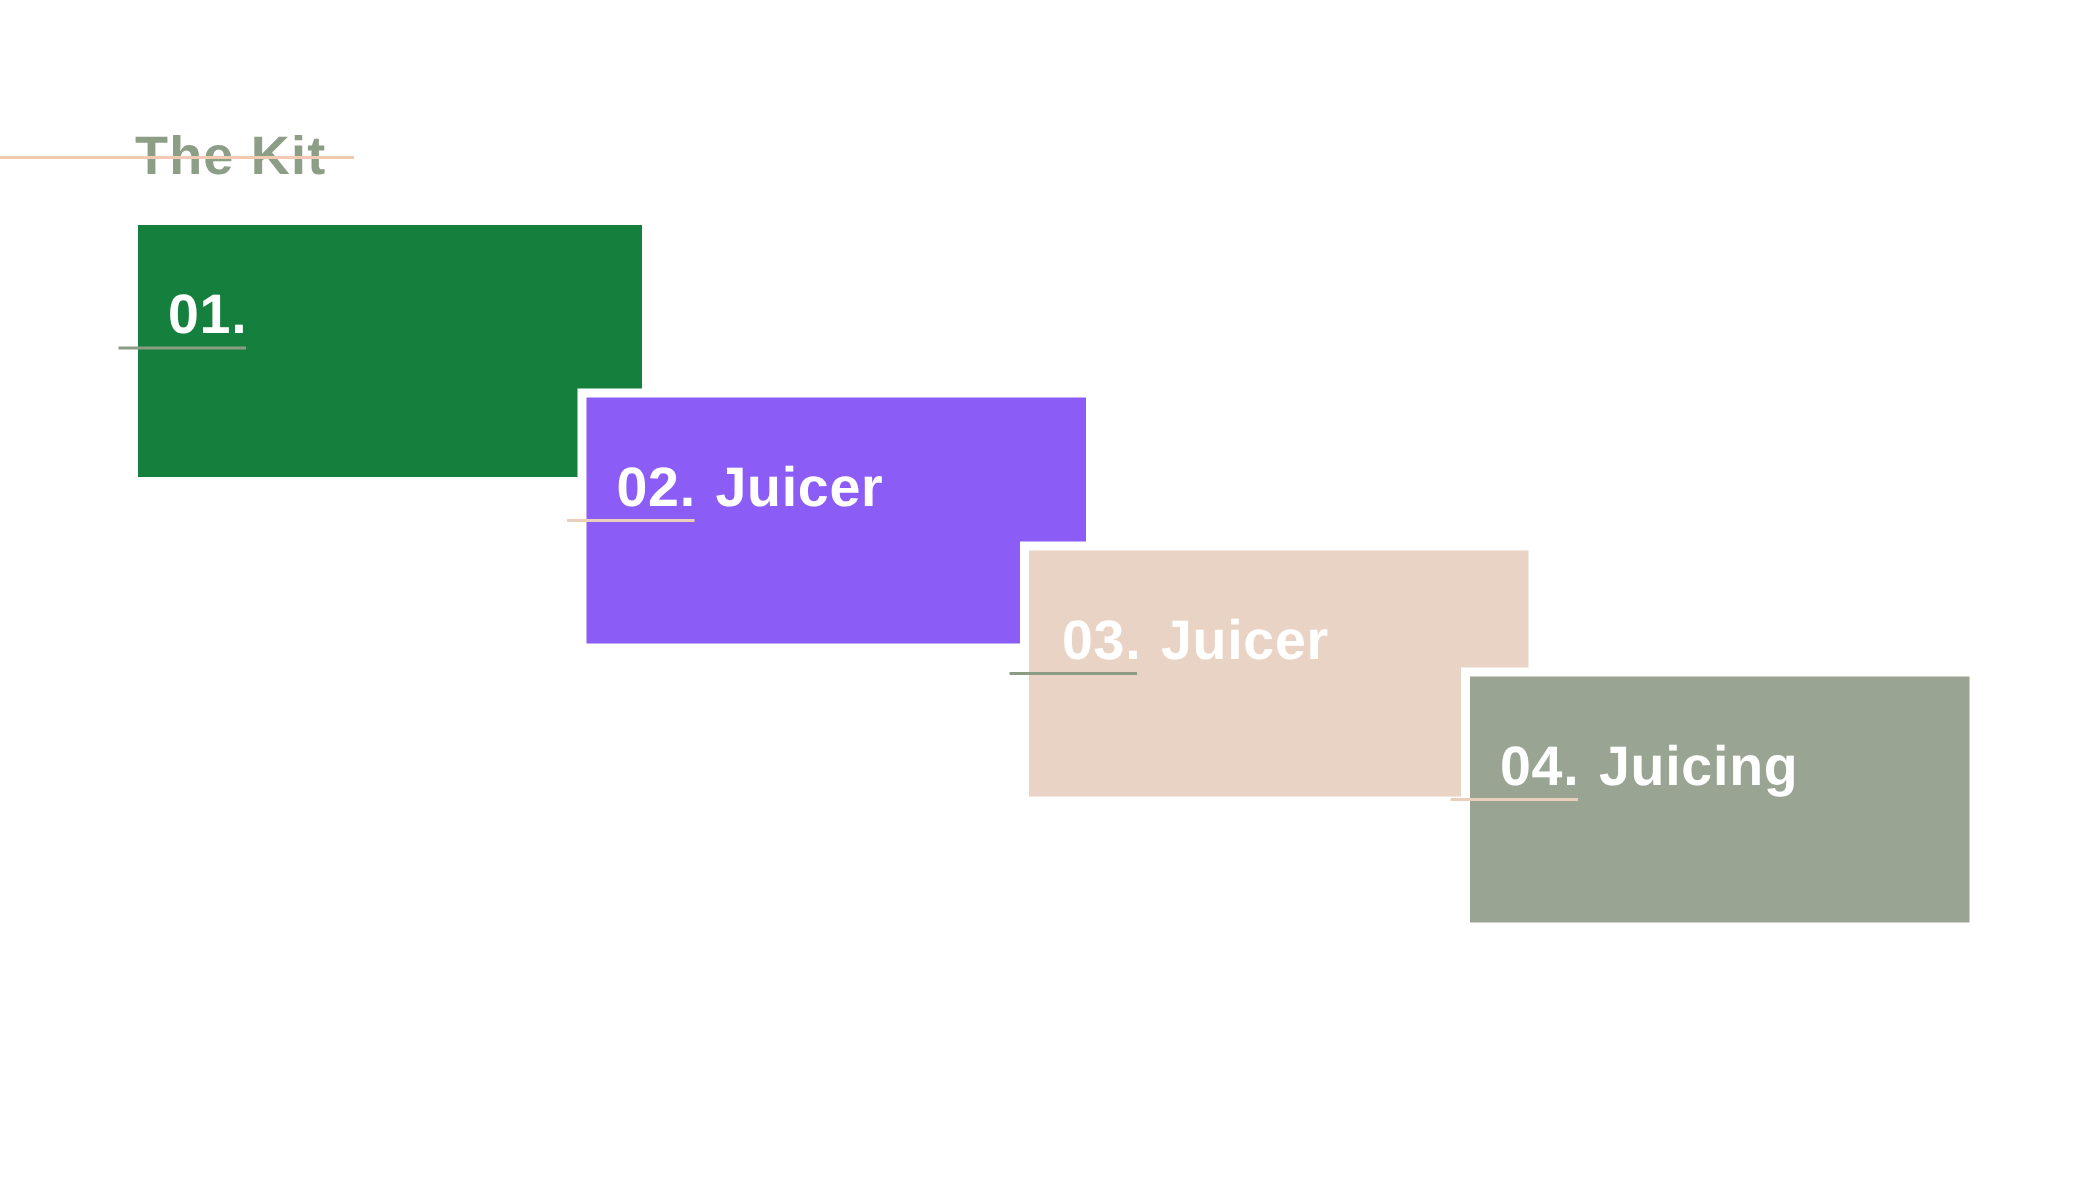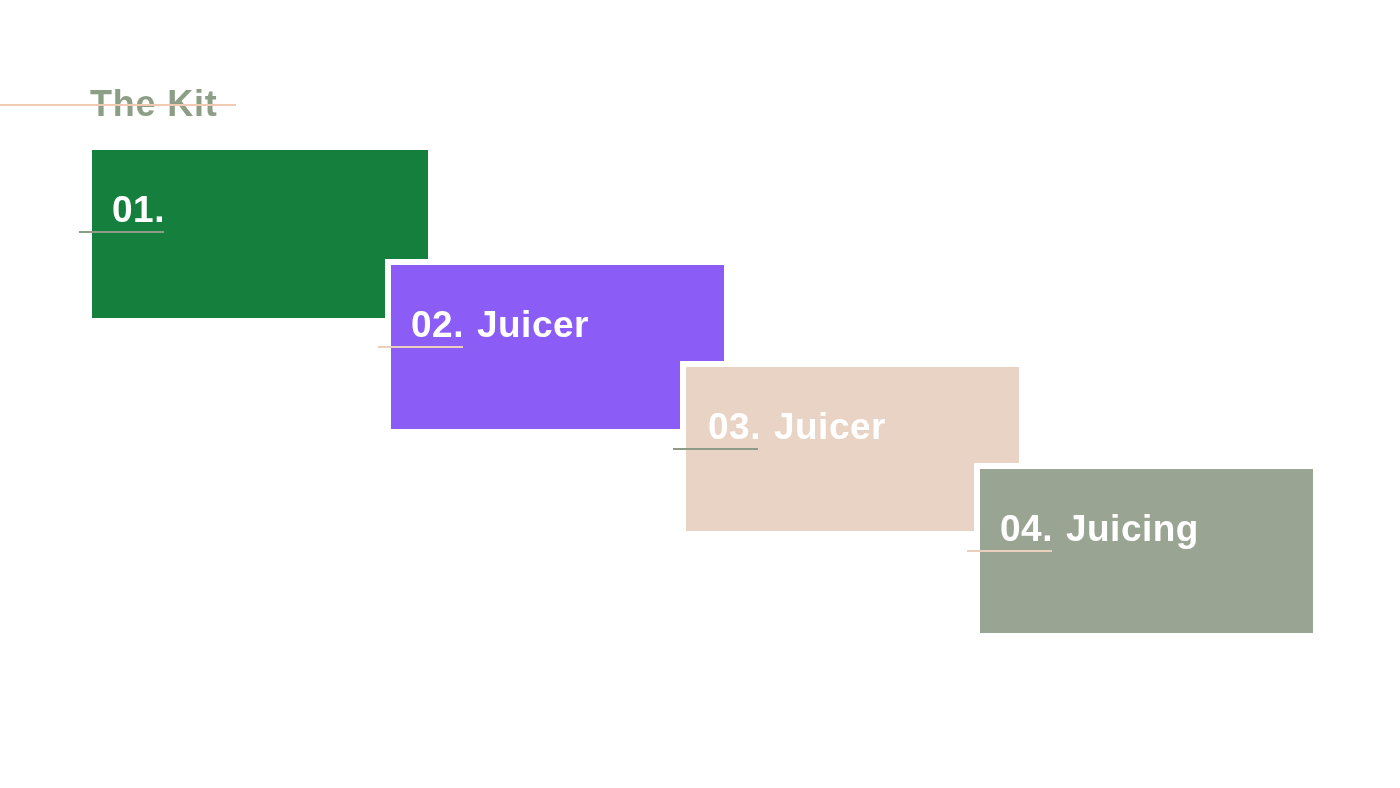--- a/index.html
+++ b/index.html
@@ -35,21 +35,21 @@
   }
   .kit-card {
     position: absolute;
     box-shadow: 0 0 0 6px #ffffff; 
     box-sizing: border-box;
     padding: 40px 14px 0 20px;
   }
   .card-1 { left: 92px;  top: 150px; width: 336px; height: 168px; }
   .card-2 { left: 391px; top: 265px; width: 333px; height: 164px; }
   .card-3 { left: 686px; top: 367px; width: 333px; height: 164px; padding-left: 22px; }
-  .card-4 { left: 980px; top: 469px; width: 333px; height: 164px; }
+  .card-4 { left: 980px; top: 451px; width: 333px; height: 164px; }
   .card-text {
     display: flex;
     align-items: flex-start;
     gap: 13px;
     color: #ffffff;
     font-size: 37px;
     font-weight: 700;
     letter-spacing: 0.5px;
     line-height: 1.1;
   }

